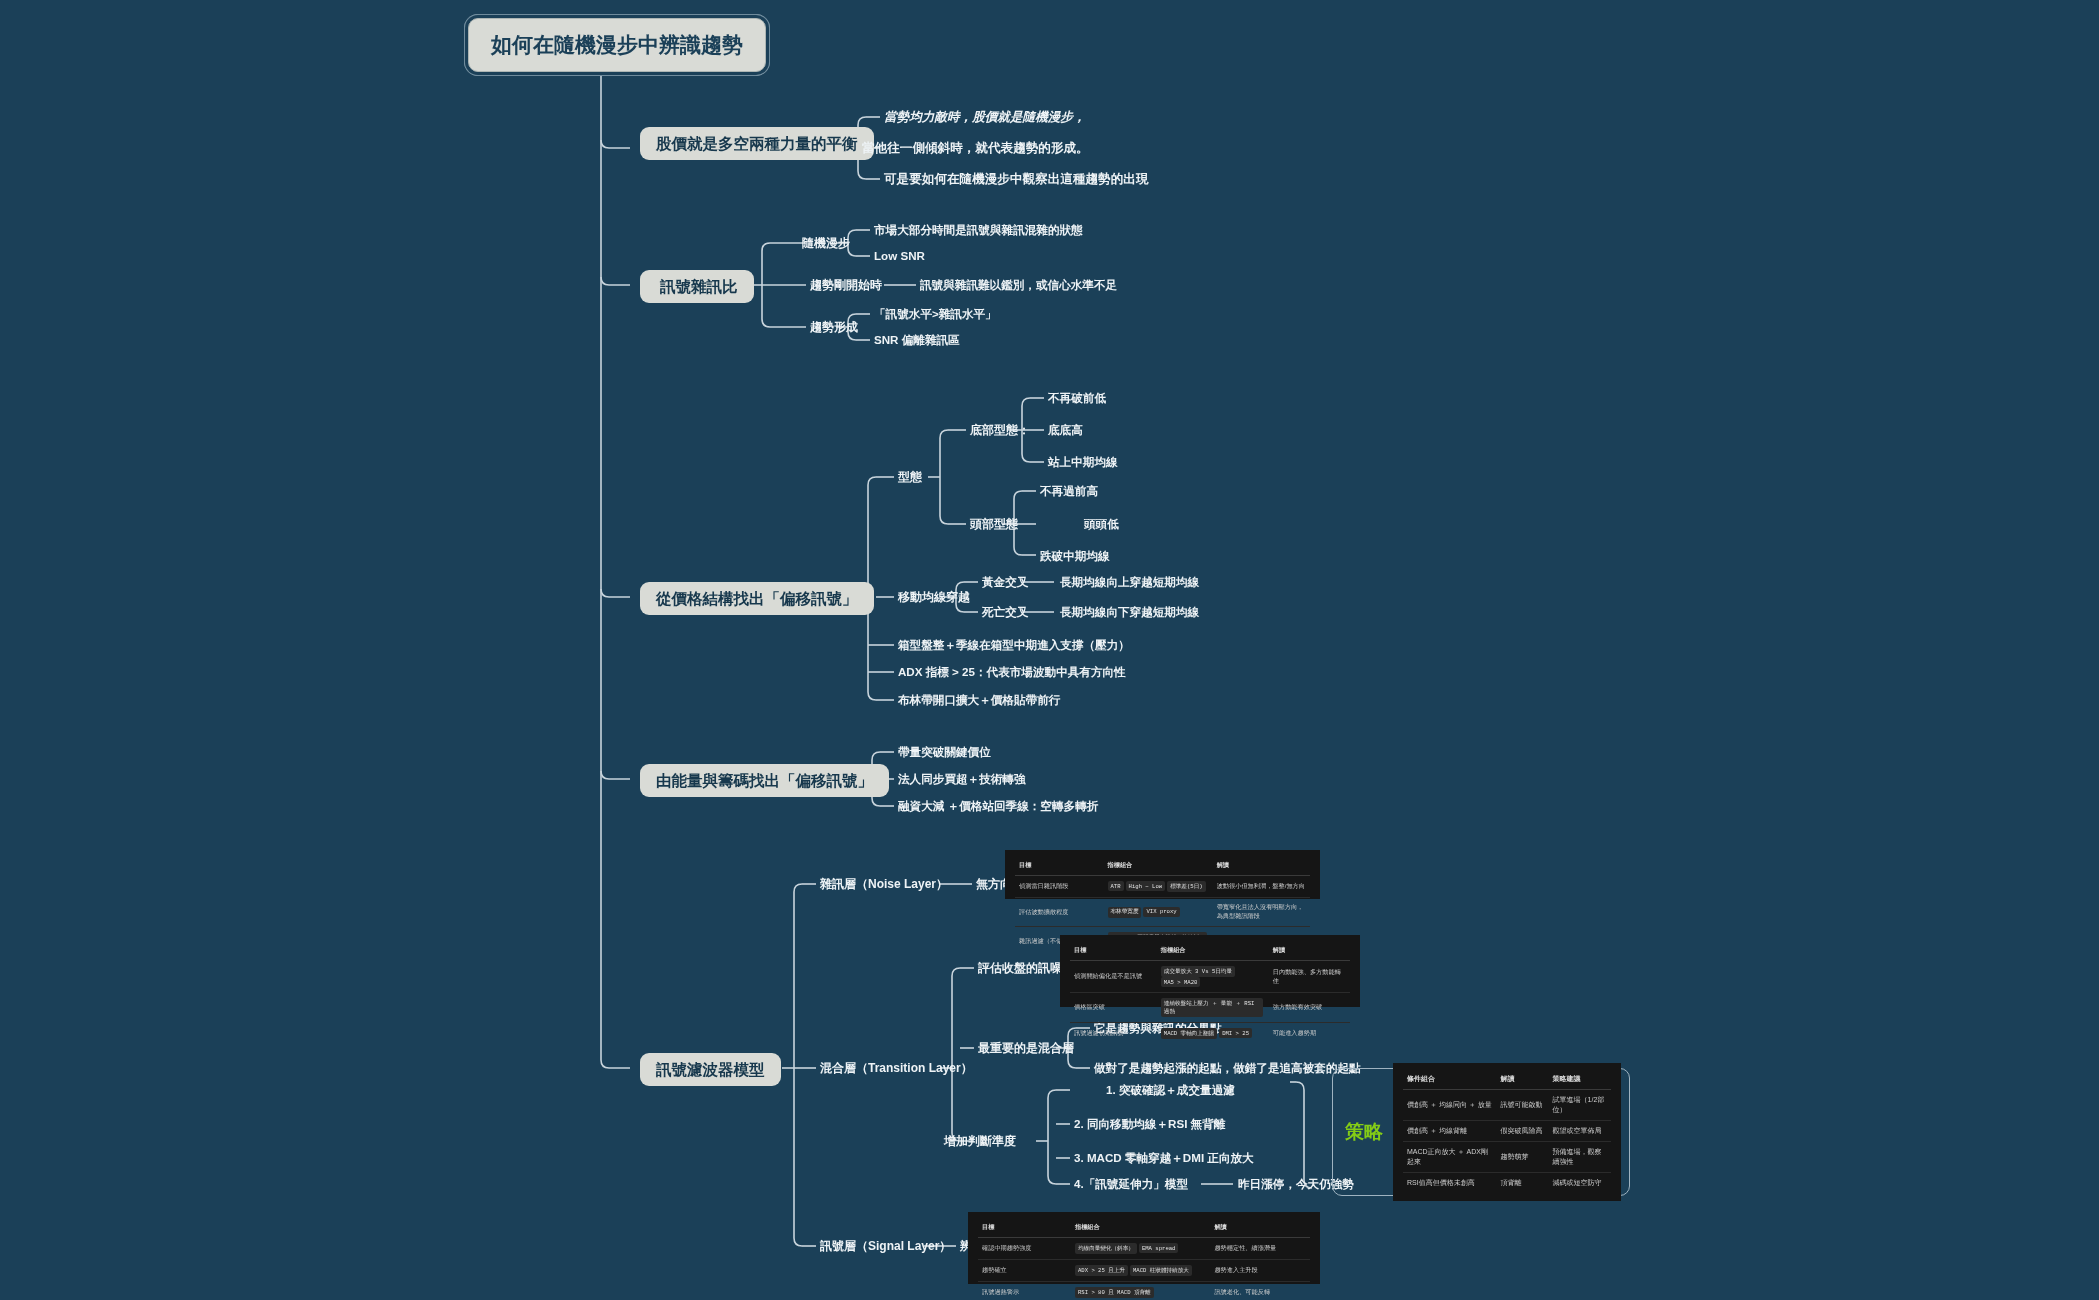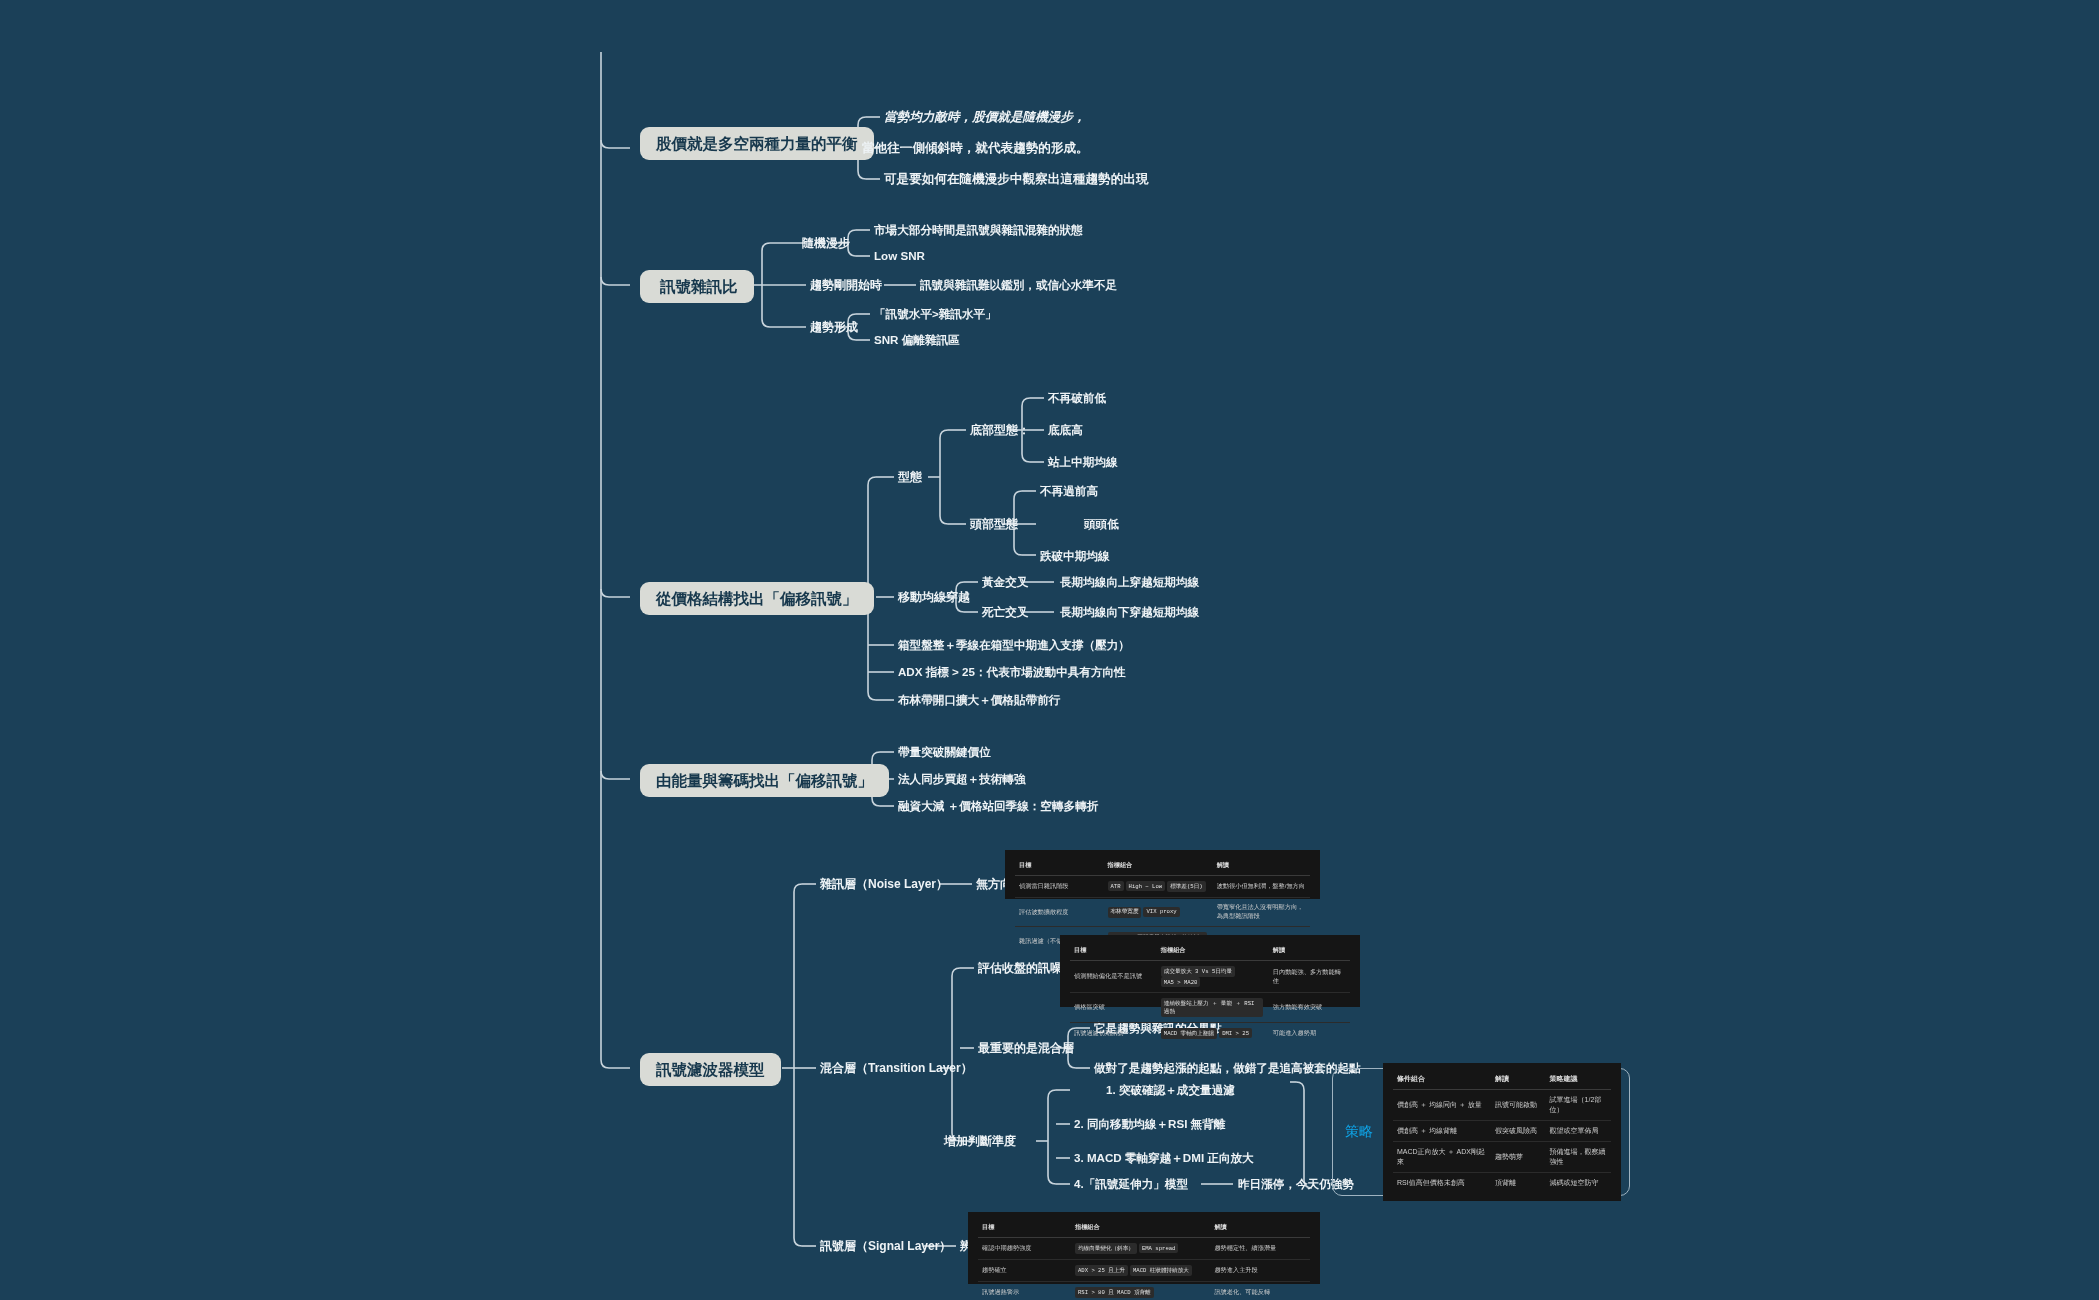--- a/index.html
+++ b/index.html
@@ -52,21 +52,21 @@
     box-sizing:border-box;
   }
   .tbl-box.framed{
     background:transparent;
     border:1.4px solid #9fb3c0;
     border-radius:10px;
     padding:8px;
     display:flex;align-items:center;gap:10px;
   }
   .tbl-box.framed .inner{background:#151515;padding:8px 10px;flex:1;}
-  .frame-label{font-size:14px;font-weight:400;color:#0ea5e9;padding-left:4px;}
+  .frame-label{font-size:19px;font-weight:700;color:#84cc16;padding-left:4px;}
   table.mini{border-collapse:collapse;width:100%;table-layout:fixed;}
   table.mini th{
     text-align:left;font-size:6.2px;font-weight:700;color:#dcdcdc;
     padding:3px 4px 5px 4px;border-bottom:1px solid #3a3a3a;
   }
   table.mini td{
     text-align:left;font-size:6.2px;font-weight:400;color:#cfcfcf;
     padding:5px 4px;border-bottom:1px solid #2b2b2b;vertical-align:middle;
   }
   table.mini tr:last-child td{border-bottom:none;}
@@ -191,20 +191,23 @@
   <path d="M1056 1124 L1070 1124"></path>
   <path d="M1056 1158 L1070 1158"></path>
   <path d="M1056 1184 L1070 1184"></path>
 
   <path d="M1201 1184 L1233 1184"></path>
 
   <path d="M1296 1082 q8 0 8 8 L1304 1180 q0 8 8 8"></path>
   <path d="M1296 1082 L1290 1082"></path>
 </svg>
 
+<div class="root-wrap" style="left:464px;top:14px;">
+  <div class="root">如何在隨機漫步中辨識趨勢</div>
+</div>
 
 <div class="node branch" style="left:640px;top:127px;">股價就是多空兩種力量的平衡</div>
 <div class="node leaf" style="left:884px;top:110px;font-style:italic;">當勢均力敵時，股價就是隨機漫步，</div>
 <div class="node leaf" style="left:862px;top:141px;">當他往一側傾斜時，就代表趨勢的形成。</div>
 <div class="node leaf" style="left:884px;top:172px;">可是要如何在隨機漫步中觀察出這種趨勢的出現</div>
 
 <div class="node branch" style="left:640px;top:270px;padding-left:20px;">訊號雜訊比</div>
 <div class="node leaf sub" style="left:802px;top:236px;">隨機漫步</div>
 <div class="node leaf sub" style="left:810px;top:278px;">趨勢剛開始時</div>
 <div class="node leaf sub" style="left:810px;top:320px;">趨勢形成</div>

